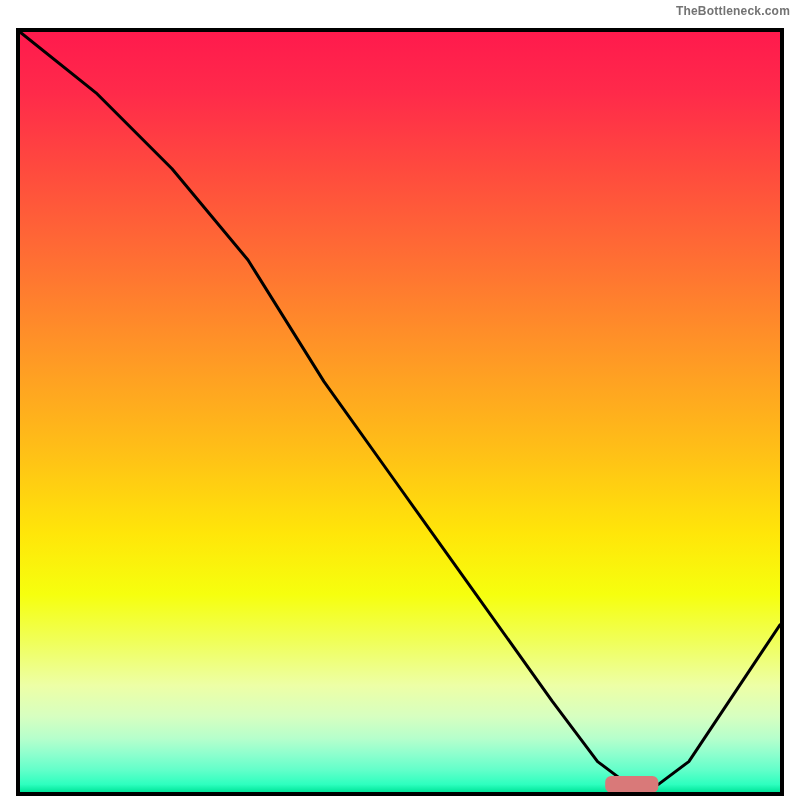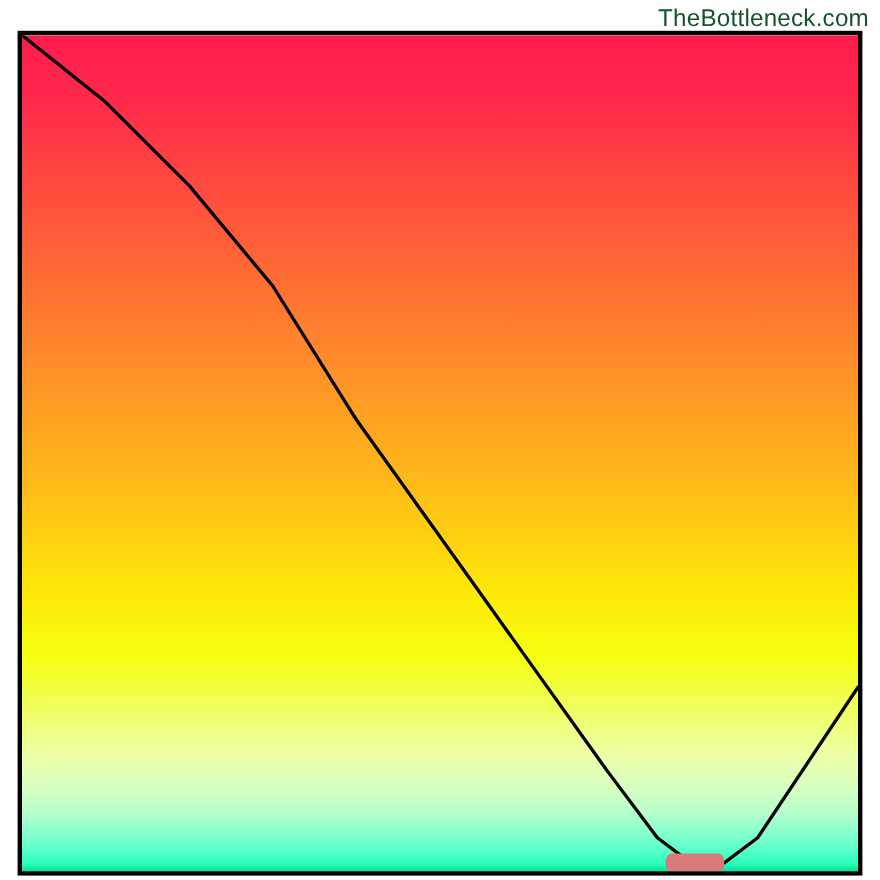--- a/index.html
+++ b/index.html
@@ -13,23 +13,23 @@
   }
   .wrap {
     position: relative;
     width: 800px;
     height: 800px;
   }
   .watermark {
     position: absolute;
     top: 4px;
     right: 10px;
-    color: #14532d;
-    font-size: 22px;
-    font-weight: 400;
+    color: #737373;
+    font-size: 12px;
+    font-weight: 700;
     letter-spacing: 0.2px;
     z-index: 50;
   }
   .plot {
     position: absolute;
     top: 28px;
     left: 16px;
     width: 768px;
     height: 768px;
     border: 4px solid #000;

